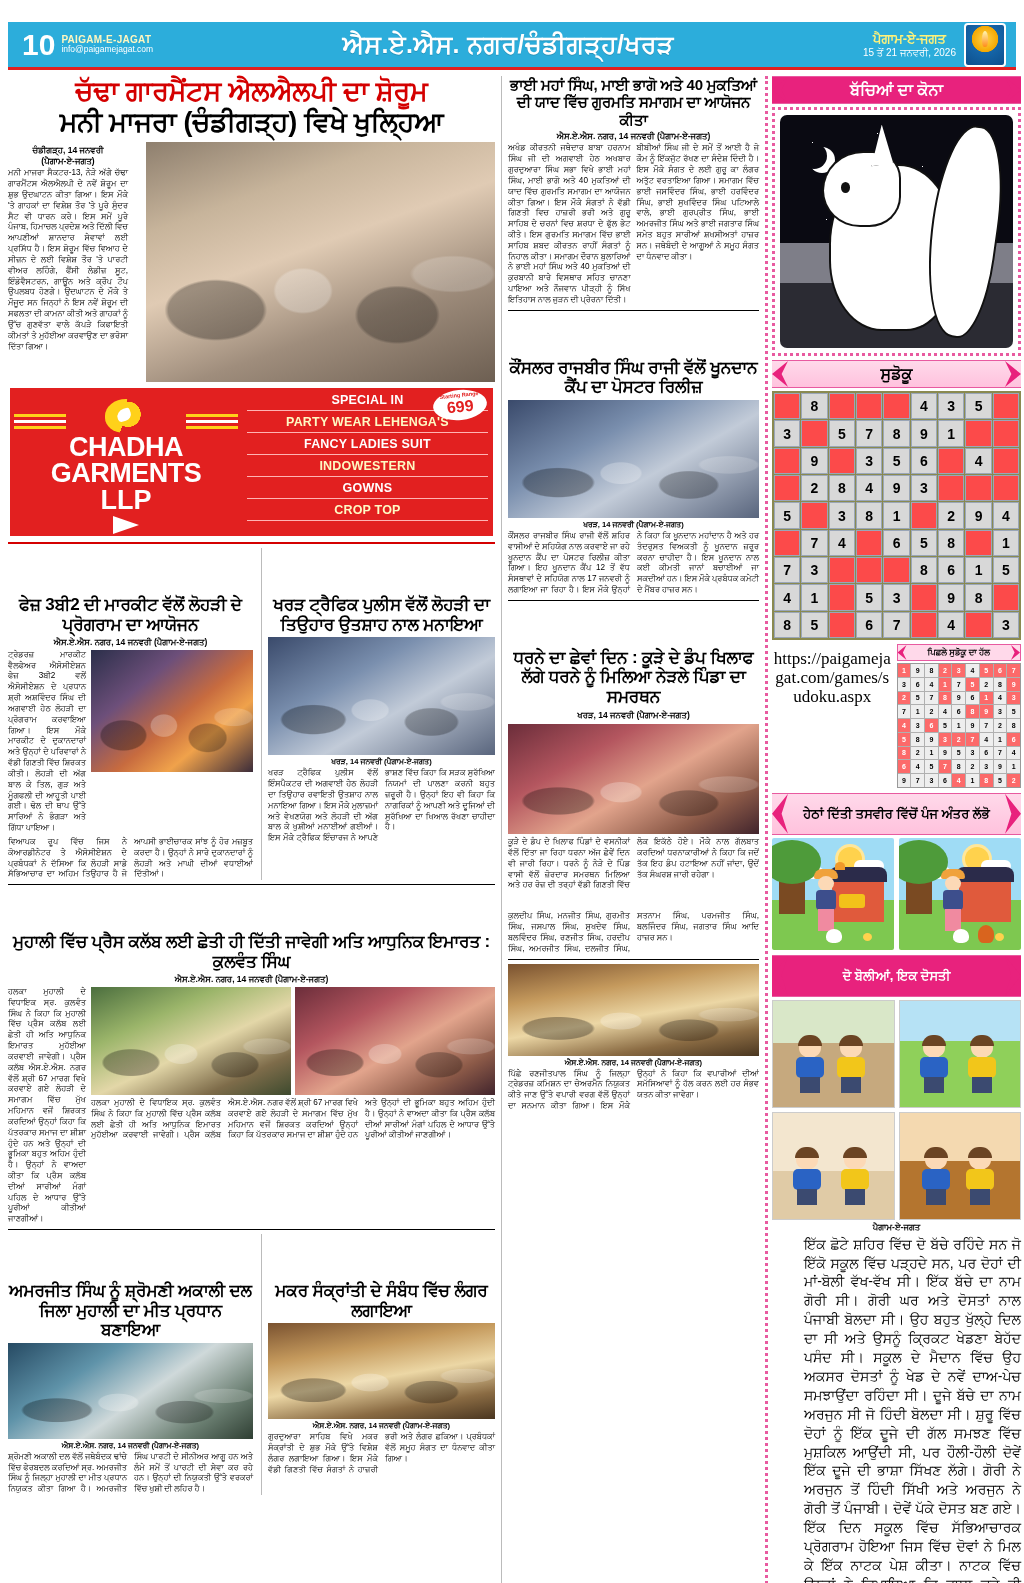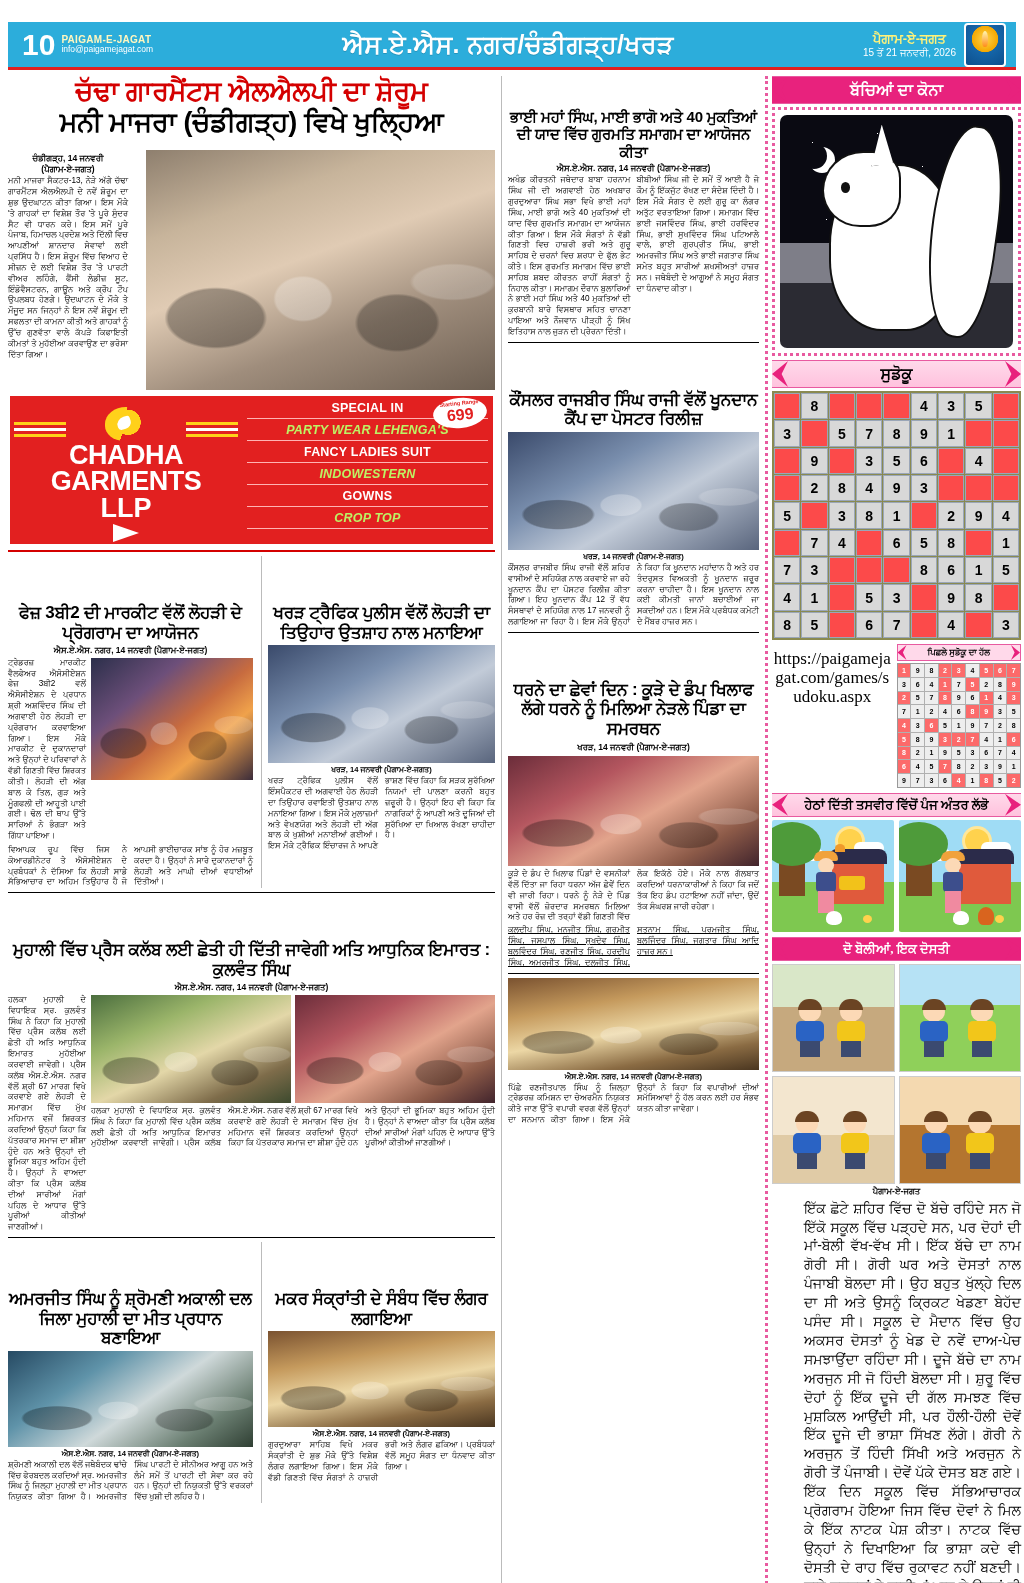--- a/index.html
+++ b/index.html
@@ -57,21 +57,21 @@
     padding: 6px 8px 0 8px;
   }
 
   .hl {
     font-weight: bold; color: #000; text-align: center;
     line-height: 1.15; letter-spacing: -.2px;
   }
   .hl.red { color: #d40000; }
   .hl-lead { font-size: 27px; }
   .hl-2 { font-size: 17px; margin-top: 47px; }
-  .hl-3 { font-size: 15px; margin-top: 32px; }
+  .hl-3 { font-size: 15px; }
 
   .byline {
     font-size: 8.5px; text-align: center; font-weight: bold;
     line-height: 1.25; padding: 3px 0 2px 0;
   }
   .bodytext {
     font-size: 8.2px; line-height: 1.32; text-align: justify;
     color: #000; hyphens: auto; word-spacing: -0.3px;
   }
   .cols2 { column-count: 2; column-gap: 7px; }
@@ -128,39 +128,39 @@
   .ad-stripes span{ display:block; width:52px; height:3px; background:#ffd11a; box-shadow:0 6px 0 #ffffff, 0 12px 0 #ffd11a;}
   .ad-name { font-size:27px; font-weight:bold; line-height:.96; letter-spacing:-.5px; }
   .ad-llp { font-size:27px; font-weight:bold; color:#ffffff; line-height:1; }
   .ad-arrow { width:0;height:0;border-left:26px solid #fff;border-top:9px solid transparent;border-bottom:9px solid transparent; margin-top:2px;}
   .ad-right { width:52%; padding:3px 5px; display:flex; flex-direction:column; gap:2px; position:relative;}
   .ad-item {
     background: #e22020; color:#fff; text-align:center; font-weight:bold;
     font-size:12.5px; border-bottom:1px solid #ffb3b3; padding:2px 0 3px;
     letter-spacing:.2px;
   }
-  .ad-item.y { color:#bef264;font-style:italic; }
+  .ad-item.y { color:#fef9c3; }
   .ad-badge{
     position:absolute; right:6px; top:2px; width:54px; height:30px;
     background:#fff; border-radius:50%; color:#e22020; text-align:center;
     font-weight:bold; line-height:1; padding-top:3px; transform: rotate(-6deg);
   }
   .ad-badge .s1{ font-size:5.5px; display:block; }
   .ad-badge .s2{ font-size:16px; display:block; }
 
   
   .side { position: relative; }
   .ribbon {
     background: linear-gradient(#ffd9ea,#ffc2dd);
     color:#000; font-weight:bold; text-align:center;
     font-size:16px; padding: 4px 22px; margin: 0 0 3px 0;
     position: relative; border-top:1px solid #e85aa0; border-bottom:1px solid #e85aa0;
   }
   .ribbon.solid { background:#e8227d; color:#fff; }
-  .ribbon.small { font-size: 13px; padding: 3px 20px; font-family: Liberation Serif, serif;}
+  .ribbon.small { font-size: 13px; padding: 12px 20px;}
   .ribbon:before, .ribbon:after{
     content:""; position:absolute; top:0; width:16px; height:100%;
     background:#e8227d;
   }
   .ribbon:before{ left:0; clip-path: polygon(100% 0,0 50%,100% 100%,60% 50%); }
   .ribbon:after{ right:0; clip-path: polygon(0 0,100% 50%,0 100%,40% 50%); }
 
   .dotframe{
     border: 3px dotted #e85aa0; padding: 5px; background:#fff;
   }
@@ -293,21 +293,21 @@
     <div class="mh-logo"></div>
   </div>
 
   <div class="body-grid">
 
     <div>
 
       <div class="hl hl-lead red">ਚੱਢਾ ਗਾਰਮੈਂਟਸ ਐਲਐਲਪੀ ਦਾ ਸ਼ੋਰੂਮ</div>
       <div class="hl hl-lead">ਮਨੀ ਮਾਜਰਾ (ਚੰਡੀਗੜ੍ਹ) ਵਿਖੇ ਖੁਲ੍ਹਿਆ</div>
 
-      <div style="display:flex; gap:18px; margin-top:12px;">
+      <div style="display:flex; gap:18px; margin-top:4px;">
         <div style="width:120px;">
           <div class="byline" style="white-space:pre-line;">ਚੰਡੀਗੜ੍ਹ, 14 ਜਨਵਰੀ
 (ਪੈਗਾਮ-ਏ-ਜਗਤ)</div>
           <div class="bodytext">ਮਨੀ ਮਾਜਰਾ ਸੈਕਟਰ-13, ਨੇੜੇ ਅੱਗੇ ਚੱਢਾ ਗਾਰਮੈਂਟਸ ਐਲਐਲਪੀ ਦੇ ਨਵੇਂ ਸ਼ੋਰੂਮ ਦਾ ਸ਼ੁਭ ਉਦਘਾਟਨ ਕੀਤਾ ਗਿਆ। ਇਸ ਮੌਕੇ 'ਤੇ ਗਾਹਕਾਂ ਦਾ ਵਿਸ਼ੇਸ਼ ਤੌਰ 'ਤੇ ਪੂਰੇ ਸੁੰਦਰ ਸੈਟ ਵੀ ਧਾਰਨ ਕਰੇ। ਇਸ ਸਮੇਂ ਪੂਰੇ ਪੰਜਾਬ, ਹਿਮਾਚਲ ਪ੍ਰਦੇਸ਼ ਅਤੇ ਦਿੱਲੀ ਵਿਚ ਆਪਣੀਆਂ ਸ਼ਾਨਦਾਰ ਸੇਵਾਵਾਂ ਲਈ ਪ੍ਰਸਿੱਧ ਹੈ। ਇਸ ਸ਼ੋਰੂਮ ਵਿੱਚ ਵਿਆਹ ਦੇ ਸੀਜ਼ਨ ਦੇ ਲਈ ਵਿਸ਼ੇਸ਼ ਤੌਰ 'ਤੇ ਪਾਰਟੀ ਵੀਅਰ ਲਹਿੰਗੇ, ਫੈਂਸੀ ਲੇਡੀਜ਼ ਸੂਟ, ਇੰਡੋਵੈਸਟਰਨ, ਗਾਊਨ ਅਤੇ ਕ੍ਰੌਪ ਟੌਪ ਉਪਲਬਧ ਹੋਣਗੇ। ਉਦਘਾਟਨ ਦੇ ਮੌਕੇ ਤੇ ਮੌਜੂਦ ਸਨ ਜਿਨ੍ਹਾਂ ਨੇ ਇਸ ਨਵੇਂ ਸ਼ੋਰੂਮ ਦੀ ਸਫਲਤਾ ਦੀ ਕਾਮਨਾ ਕੀਤੀ ਅਤੇ ਗਾਹਕਾਂ ਨੂੰ ਉੱਚ ਗੁਣਵੱਤਾ ਵਾਲੇ ਕੱਪੜੇ ਕਿਫਾਇਤੀ ਕੀਮਤਾਂ ਤੇ ਮੁਹੱਈਆ ਕਰਵਾਉਣ ਦਾ ਭਰੋਸਾ ਦਿੱਤਾ ਗਿਆ।</div>
         </div>
         <div style="flex:1;">
           <div class="photo ph-a" style="height:240px;"></div>
         </div>
       </div>
 
@@ -415,21 +415,21 @@
         <div class="bodytext cols2">ਕੌਂਸਲਰ ਰਾਜਬੀਰ ਸਿੰਘ ਰਾਜੀ ਵੱਲੋਂ ਸ਼ਹਿਰ ਵਾਸੀਆਂ ਦੇ ਸਹਿਯੋਗ ਨਾਲ ਕਰਵਾਏ ਜਾ ਰਹੇ ਖੂਨਦਾਨ ਕੈਂਪ ਦਾ ਪੋਸਟਰ ਰਿਲੀਜ਼ ਕੀਤਾ ਗਿਆ। ਇਹ ਖੂਨਦਾਨ ਕੈਂਪ 12 ਤੋਂ ਵੱਧ ਸੰਸਥਾਵਾਂ ਦੇ ਸਹਿਯੋਗ ਨਾਲ 17 ਜਨਵਰੀ ਨੂੰ ਲਗਾਇਆ ਜਾ ਰਿਹਾ ਹੈ। ਇਸ ਮੌਕੇ ਉਨ੍ਹਾਂ ਨੇ ਕਿਹਾ ਕਿ ਖੂਨਦਾਨ ਮਹਾਂਦਾਨ ਹੈ ਅਤੇ ਹਰ ਤੰਦਰੁਸਤ ਵਿਅਕਤੀ ਨੂੰ ਖੂਨਦਾਨ ਜ਼ਰੂਰ ਕਰਨਾ ਚਾਹੀਦਾ ਹੈ। ਇਸ ਖੂਨਦਾਨ ਨਾਲ ਕਈ ਕੀਮਤੀ ਜਾਨਾਂ ਬਚਾਈਆਂ ਜਾ ਸਕਦੀਆਂ ਹਨ। ਇਸ ਮੌਕੇ ਪ੍ਰਬੰਧਕ ਕਮੇਟੀ ਦੇ ਮੈਂਬਰ ਹਾਜ਼ਰ ਸਨ।</div>
       </div>
 
       <div class="hr-thin"></div>
 
       <div>
         <div class="hl hl-2">ਧਰਨੇ ਦਾ ਛੇਵਾਂ ਦਿਨ : ਕੂੜੇ ਦੇ ਡੰਪ ਖਿਲਾਫ ਲੱਗੇ ਧਰਨੇ ਨੂੰ ਮਿਲਿਆ ਨੇੜਲੇ ਪਿੰਡਾ ਦਾ ਸਮਰਥਨ</div>
         <div class="byline">ਖਰੜ, 14 ਜਨਵਰੀ (ਪੈਗਾਮ-ਏ-ਜਗਤ)</div>
         <div class="photo ph-e" style="height:110px;margin-top:2px;"></div>
         <div class="bodytext cols2" style="margin-top:3px;">ਕੂੜੇ ਦੇ ਡੰਪ ਦੇ ਖਿਲਾਫ ਪਿੰਡਾਂ ਦੇ ਵਸਨੀਕਾਂ ਵੱਲੋਂ ਦਿੱਤਾ ਜਾ ਰਿਹਾ ਧਰਨਾ ਅੱਜ ਛੇਵੇਂ ਦਿਨ ਵੀ ਜਾਰੀ ਰਿਹਾ। ਧਰਨੇ ਨੂੰ ਨੇੜੇ ਦੇ ਪਿੰਡ ਵਾਸੀ ਵੱਲੋਂ ਜ਼ੋਰਦਾਰ ਸਮਰਥਨ ਮਿਲਿਆ ਅਤੇ ਹਰ ਰੋਜ਼ ਦੀ ਤਰ੍ਹਾਂ ਵੱਡੀ ਗਿਣਤੀ ਵਿੱਚ ਲੋਕ ਇਕੱਠੇ ਹੋਏ। ਮੌਕੇ ਨਾਲ ਗੱਲਬਾਤ ਕਰਦਿਆਂ ਧਰਨਾਕਾਰੀਆਂ ਨੇ ਕਿਹਾ ਕਿ ਜਦੋਂ ਤੱਕ ਇਹ ਡੰਪ ਹਟਾਇਆ ਨਹੀਂ ਜਾਂਦਾ, ਉਦੋਂ ਤੱਕ ਸੰਘਰਸ਼ ਜਾਰੀ ਰਹੇਗਾ।</div>
-        <div class="bodytext cols2" style="margin-top:2px;text-decoration:underline;">ਕੁਲਦੀਪ ਸਿੰਘ, ਮਨਜੀਤ ਸਿੰਘ, ਗੁਰਮੀਤ ਸਿੰਘ, ਜਸਪਾਲ ਸਿੰਘ, ਸੁਖਦੇਵ ਸਿੰਘ, ਬਲਵਿੰਦਰ ਸਿੰਘ, ਰਣਜੀਤ ਸਿੰਘ, ਹਰਦੀਪ ਸਿੰਘ, ਅਮਰਜੀਤ ਸਿੰਘ, ਦਲਜੀਤ ਸਿੰਘ, ਸਤਨਾਮ ਸਿੰਘ, ਪਰਮਜੀਤ ਸਿੰਘ, ਬਲਜਿੰਦਰ ਸਿੰਘ, ਜਗਤਾਰ ਸਿੰਘ ਆਦਿ ਹਾਜ਼ਰ ਸਨ।</div>
+        <div class="bodytext cols2" style="margin-top:20px;">ਕੁਲਦੀਪ ਸਿੰਘ, ਮਨਜੀਤ ਸਿੰਘ, ਗੁਰਮੀਤ ਸਿੰਘ, ਜਸਪਾਲ ਸਿੰਘ, ਸੁਖਦੇਵ ਸਿੰਘ, ਬਲਵਿੰਦਰ ਸਿੰਘ, ਰਣਜੀਤ ਸਿੰਘ, ਹਰਦੀਪ ਸਿੰਘ, ਅਮਰਜੀਤ ਸਿੰਘ, ਦਲਜੀਤ ਸਿੰਘ, ਸਤਨਾਮ ਸਿੰਘ, ਪਰਮਜੀਤ ਸਿੰਘ, ਬਲਜਿੰਦਰ ਸਿੰਘ, ਜਗਤਾਰ ਸਿੰਘ ਆਦਿ ਹਾਜ਼ਰ ਸਨ।</div>
       </div>
 
       <div class="hr-thin"></div>
 
       <div>
         <div class="photo ph-g" style="height:92px;margin-top:3px;"></div>
         <div class="cap">ਐਸ.ਏ.ਐਸ. ਨਗਰ, 14 ਜਨਵਰੀ (ਪੈਗਾਮ-ਏ-ਜਗਤ)</div>
         <div class="bodytext cols2">ਪਿੱਛੇ ਰਣਜੀਤਪਾਲ ਸਿੰਘ ਨੂੰ ਜਿਲ੍ਹਾ ਟ੍ਰੇਡਰਜ਼ ਕਮਿਸ਼ਨ ਦਾ ਚੇਅਰਮੈਨ ਨਿਯੁਕਤ ਕੀਤੇ ਜਾਣ ਉੱਤੇ ਵਪਾਰੀ ਵਰਗ ਵੱਲੋਂ ਉਨ੍ਹਾਂ ਦਾ ਸਨਮਾਨ ਕੀਤਾ ਗਿਆ। ਇਸ ਮੌਕੇ ਉਨ੍ਹਾਂ ਨੇ ਕਿਹਾ ਕਿ ਵਪਾਰੀਆਂ ਦੀਆਂ ਸਮੱਸਿਆਵਾਂ ਨੂੰ ਹੱਲ ਕਰਨ ਲਈ ਹਰ ਸੰਭਵ ਯਤਨ ਕੀਤਾ ਜਾਵੇਗਾ।</div>
       </div>
     </div>

